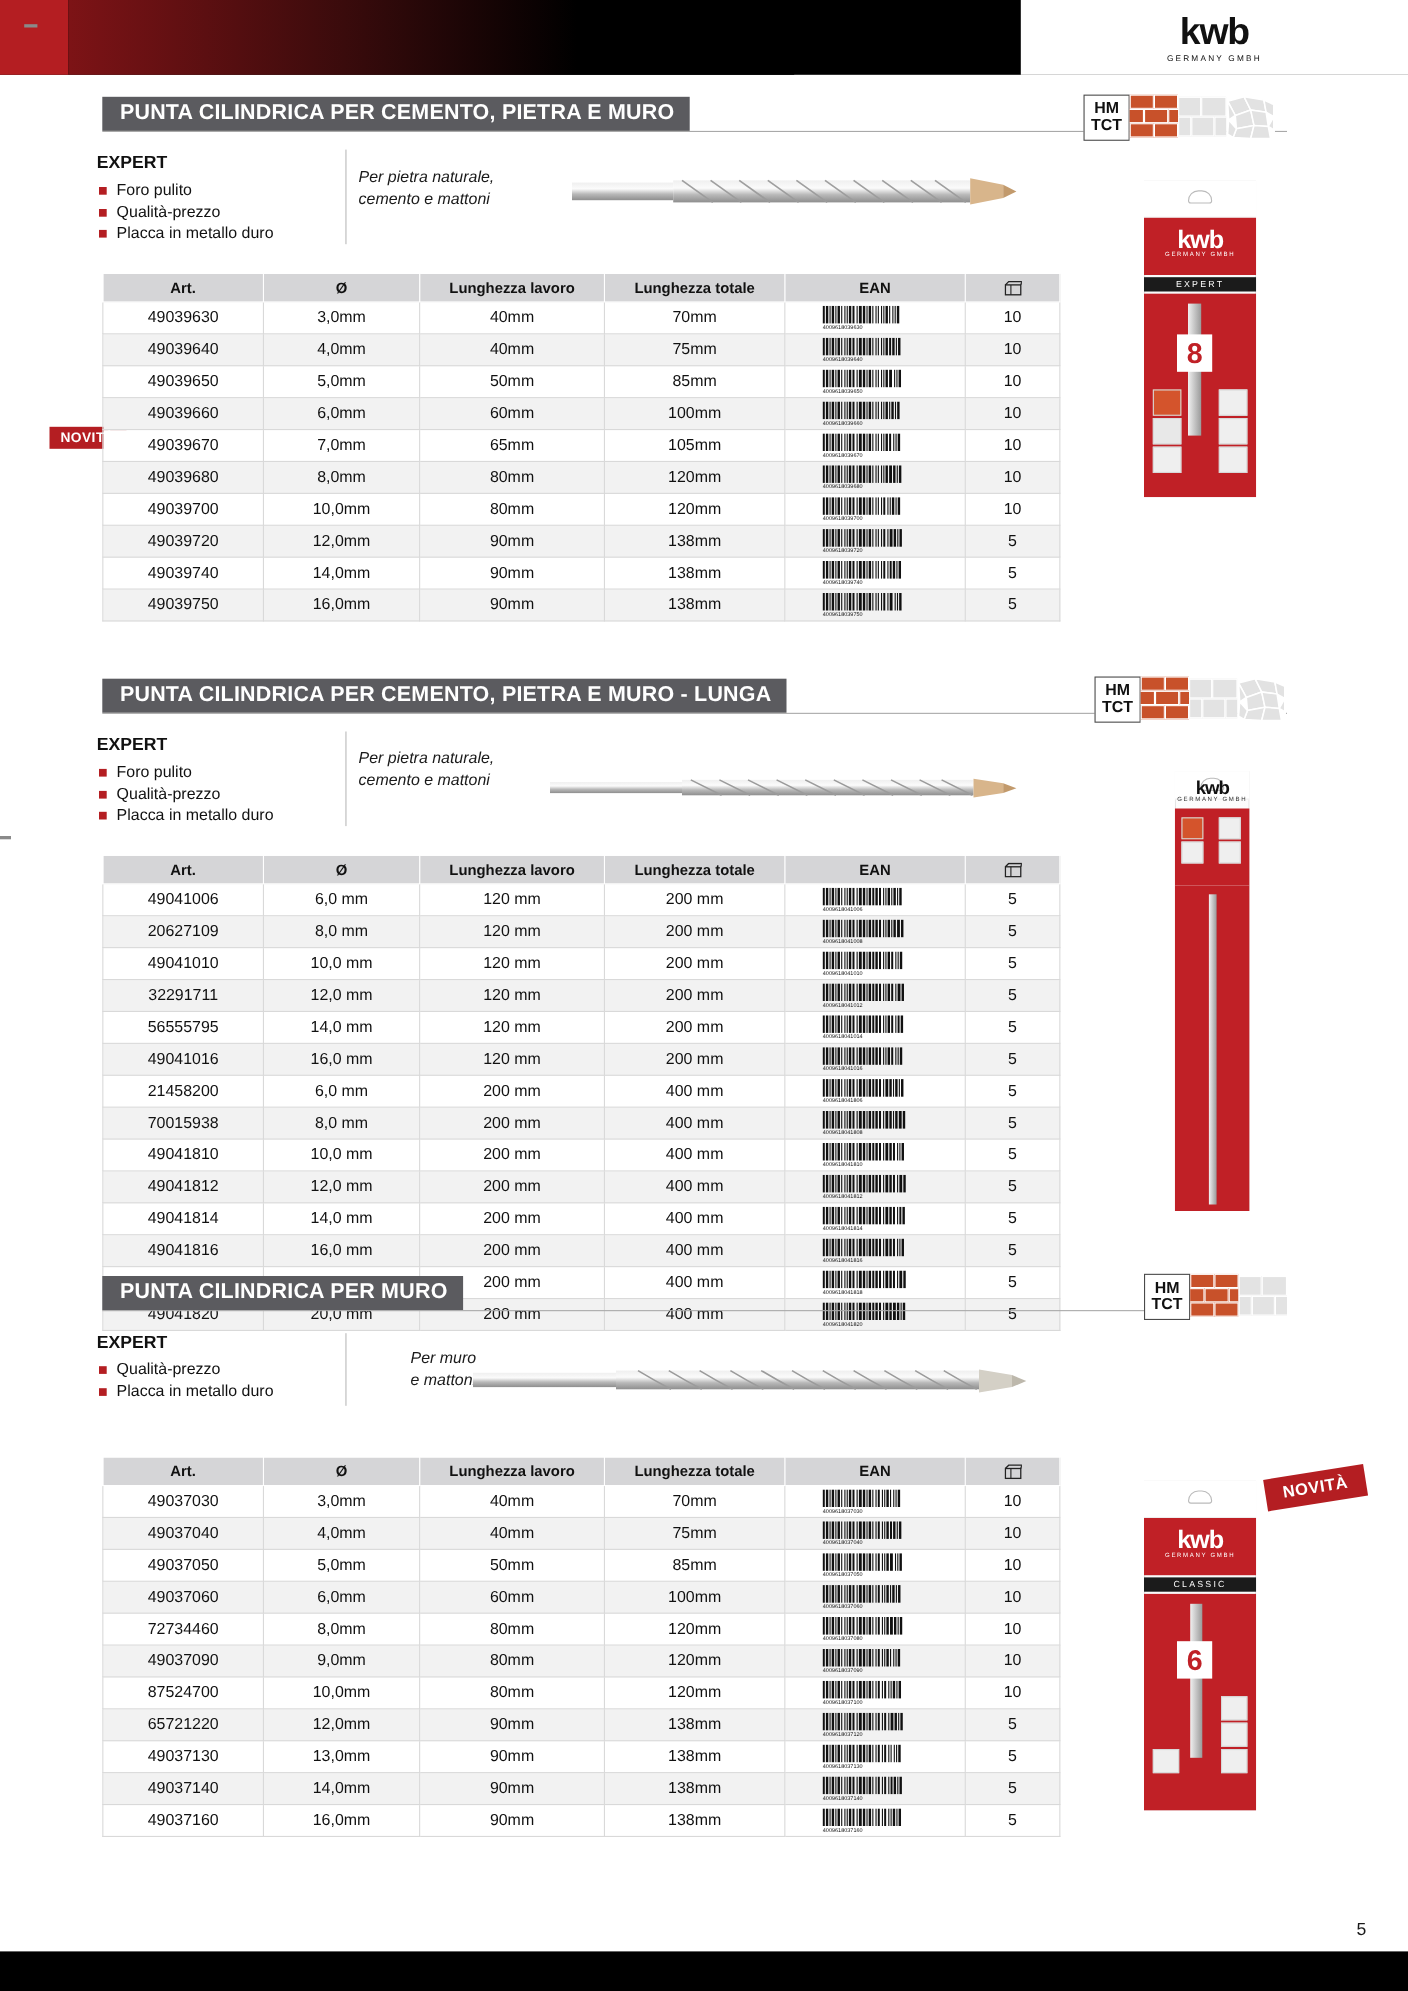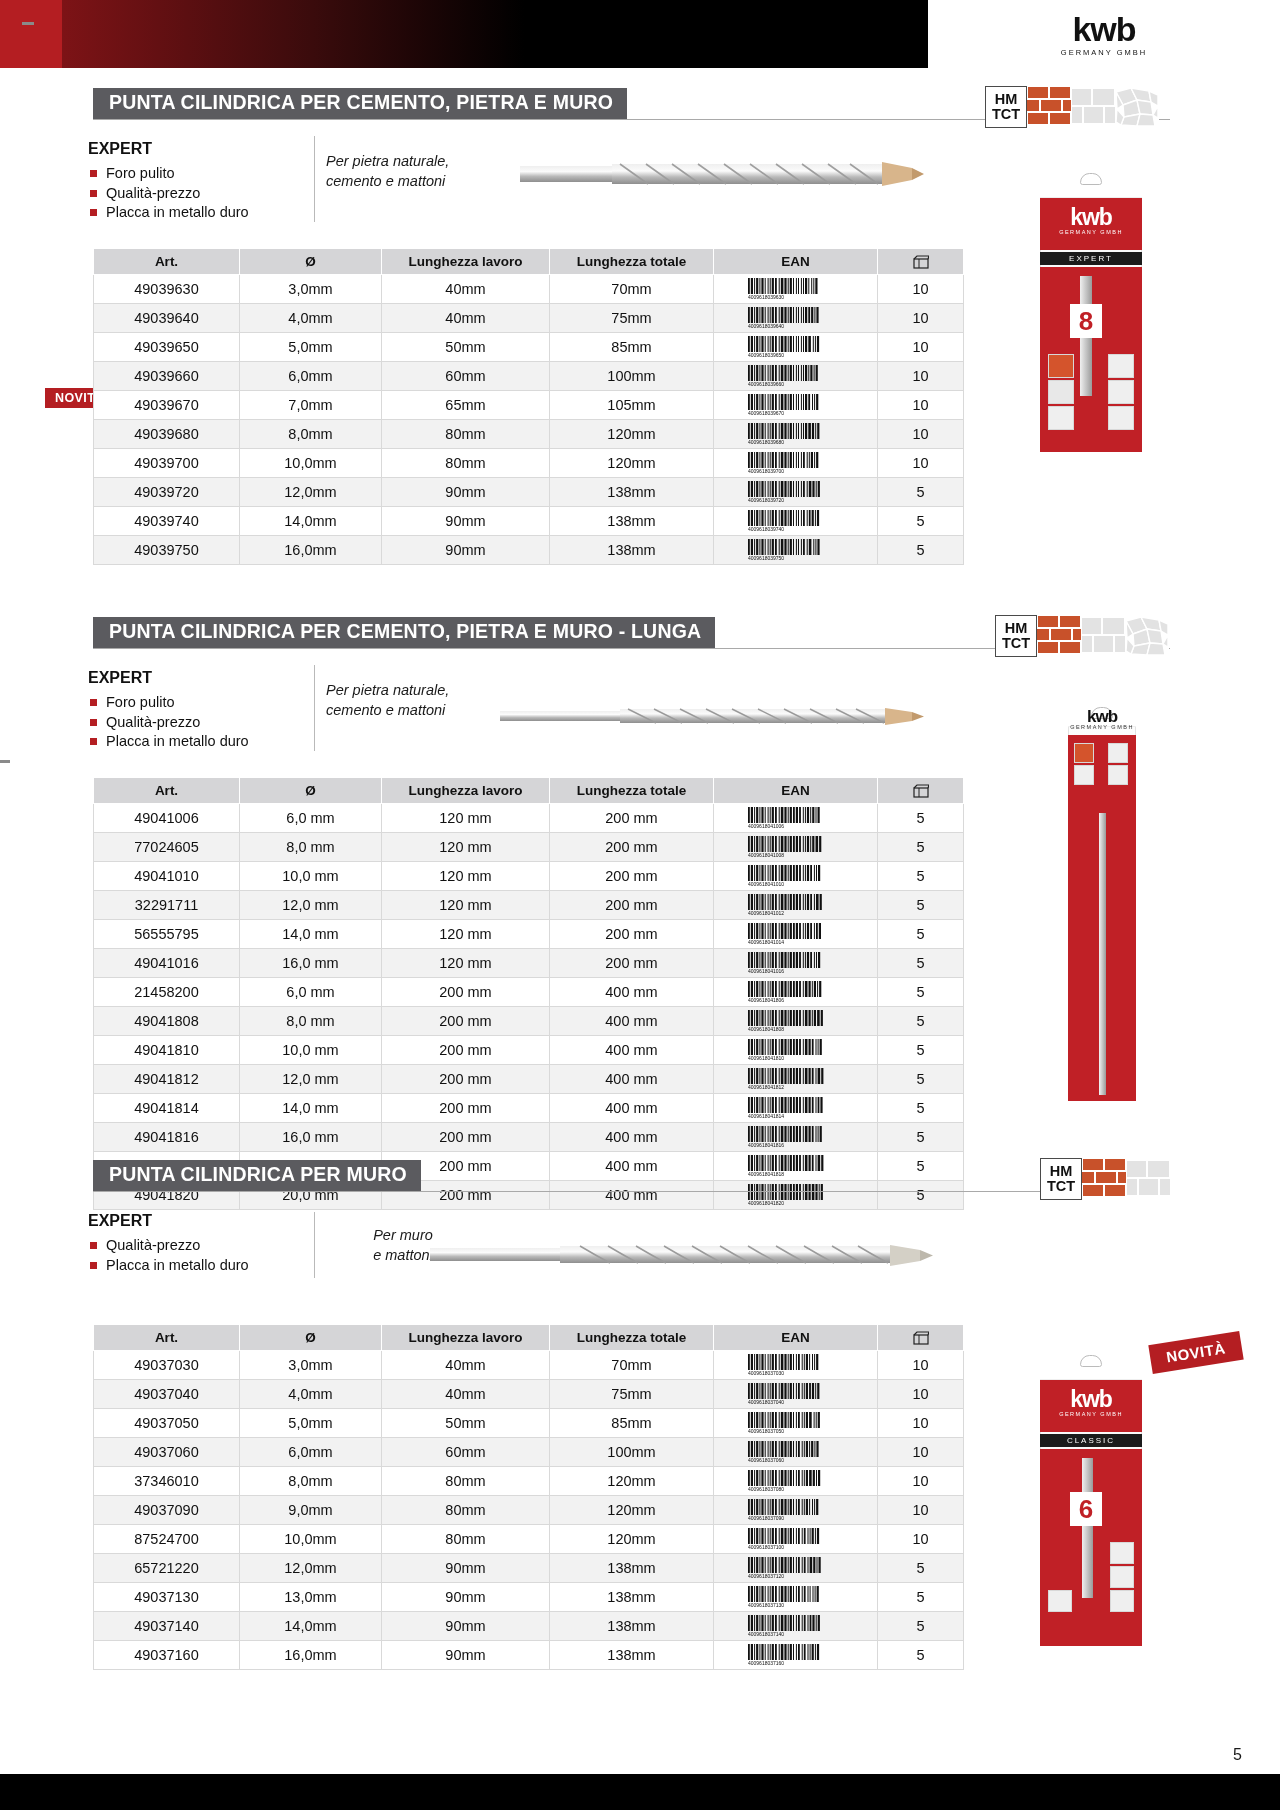--- a/index.html
+++ b/index.html
@@ -833,21 +833,21 @@
               <rect x="64.20" y="0" width="1.00" height="16" fill="#111"></rect>
               <rect x="66.20" y="0" width="2.20" height="16" fill="#111"></rect>
               <rect x="69.50" y="0" width="1.00" height="16" fill="#111"></rect>
               <rect x="71.50" y="0" width="2.20" height="16" fill="#111"></rect>
     <text x="2" y="21" font-family="Liberation Sans, sans-serif" font-size="5" fill="#111">4009618041006</text>
             </svg>
           </td>
           <td>5</td>
         </tr>
         <tr class="alt">
-          <td class="art">77024605</td>
+          <td class="art">20627109</td>
           <td>8,0 mm</td>
           <td>120 mm</td>
           <td>200 mm</td>
           <td>
             <svg class="barcode" width="100" height="22" viewBox="0 0 100 22">
               <rect x="2.00" y="0" width="1.80" height="16" fill="#111"></rect>
               <rect x="4.80" y="0" width="2.20" height="16" fill="#111"></rect>
               <rect x="8.10" y="0" width="1.00" height="16" fill="#111"></rect>
               <rect x="10.10" y="0" width="2.20" height="16" fill="#111"></rect>
               <rect x="13.40" y="0" width="1.00" height="16" fill="#111"></rect>
@@ -1061,21 +1061,21 @@
               <rect x="65.80" y="0" width="1.00" height="16" fill="#111"></rect>
               <rect x="67.80" y="0" width="2.20" height="16" fill="#111"></rect>
               <rect x="71.10" y="0" width="1.00" height="16" fill="#111"></rect>
               <rect x="73.10" y="0" width="2.20" height="16" fill="#111"></rect>
     <text x="2" y="21" font-family="Liberation Sans, sans-serif" font-size="5" fill="#111">4009618041806</text>
             </svg>
           </td>
           <td>5</td>
         </tr>
         <tr class="alt">
-          <td class="art">49041808</td>
+          <td class="art">70015938</td>
           <td>8,0 mm</td>
           <td>200 mm</td>
           <td>400 mm</td>
           <td>
             <svg class="barcode" width="100" height="22" viewBox="0 0 100 22">
               <rect x="2.00" y="0" width="1.80" height="16" fill="#111"></rect>
               <rect x="4.80" y="0" width="2.20" height="16" fill="#111"></rect>
               <rect x="8.10" y="0" width="1.00" height="16" fill="#111"></rect>
               <rect x="10.10" y="0" width="2.20" height="16" fill="#111"></rect>
               <rect x="13.40" y="0" width="1.00" height="16" fill="#111"></rect>
@@ -1593,21 +1593,21 @@
               <rect x="63.10" y="0" width="1.00" height="16" fill="#111"></rect>
               <rect x="65.10" y="0" width="2.20" height="16" fill="#111"></rect>
               <rect x="68.40" y="0" width="1.00" height="16" fill="#111"></rect>
               <rect x="70.40" y="0" width="2.20" height="16" fill="#111"></rect>
     <text x="2" y="21" font-family="Liberation Sans, sans-serif" font-size="5" fill="#111">4009618037060</text>
             </svg>
           </td>
           <td>10</td>
         </tr>
         <tr>
-          <td class="art">37346010</td>
+          <td class="art">72734460</td>
           <td>8,0mm</td>
           <td>80mm</td>
           <td>120mm</td>
           <td>
             <svg class="barcode" width="100" height="22" viewBox="0 0 100 22">
               <rect x="2.00" y="0" width="1.80" height="16" fill="#111"></rect>
               <rect x="4.80" y="0" width="2.20" height="16" fill="#111"></rect>
               <rect x="8.10" y="0" width="1.00" height="16" fill="#111"></rect>
               <rect x="10.10" y="0" width="2.20" height="16" fill="#111"></rect>
               <rect x="13.40" y="0" width="1.00" height="16" fill="#111"></rect>

